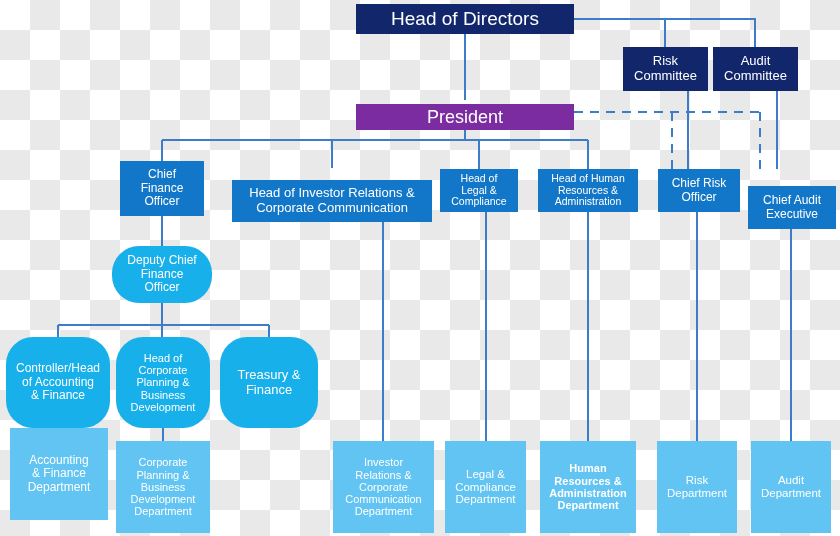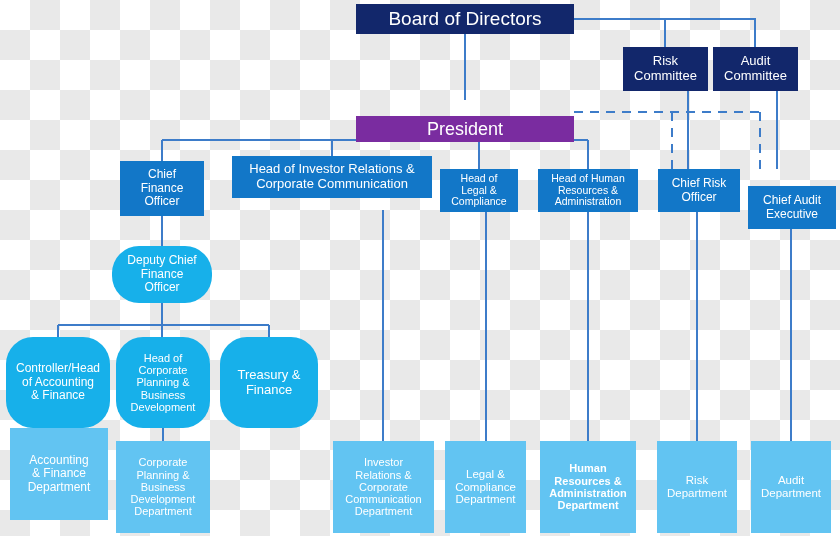--- a/index.html
+++ b/index.html
@@ -76,32 +76,32 @@
       <path d="M791 212 L791 441"></path>
     </g>
     <g stroke="#3d7cc9" stroke-width="2.6" fill="none" stroke-dasharray="9 7" shape-rendering="crispEdges">
 
       <path d="M574 112 L760 112"></path>
       <path d="M672 112 L672 169"></path>
       <path d="M760 112 L760 169"></path>
     </g>
   </svg>
 
-  <div class="node t-navy" style="left:356px;top:4px;width:218px;height:30px;font-size:19px;">Board of Directors</div>
+  <div class="node t-navy" style="left:356px;top:4px;width:218px;height:30px;font-size:19px;">Head of Directors</div>
   <div class="node t-navy" style="left:623px;top:47px;width:85px;height:44px;font-size:13px;">Risk
 Committee</div>
   <div class="node t-navy" style="left:713px;top:47px;width:85px;height:44px;font-size:13px;">Audit
 Committee</div>
 
-  <div class="node t-purple" style="left:356px;top:116px;width:218px;height:26px;font-size:18px;">President</div>
+  <div class="node t-purple" style="left:356px;top:104px;width:218px;height:26px;font-size:18px;">President</div>
 
   <div class="node t-blue" style="left:120px;top:161px;width:84px;height:55px;font-size:12px;">Chief
 Finance
 Officer</div>
-  <div class="node t-blue" style="left:232px;top:156px;width:200px;height:42px;font-size:13px;">Head of Investor Relations  &amp;
+  <div class="node t-blue" style="left:232px;top:180px;width:200px;height:42px;font-size:13px;">Head of Investor Relations  &amp;
 Corporate Communication</div>
   <div class="node t-blue" style="left:440px;top:169px;width:78px;height:43px;font-size:10.5px;">Head of
 Legal &amp;
 Compliance</div>
   <div class="node t-blue" style="left:538px;top:169px;width:100px;height:43px;font-size:10.5px;">Head of  Human
 Resources &amp;
 Administration</div>
   <div class="node t-blue" style="left:658px;top:169px;width:82px;height:43px;font-size:12px;">Chief Risk
 Officer</div>
   <div class="node t-blue" style="left:748px;top:169px;width:88px;height:43px;font-size:12px;margin-top:17px;">Chief Audit

